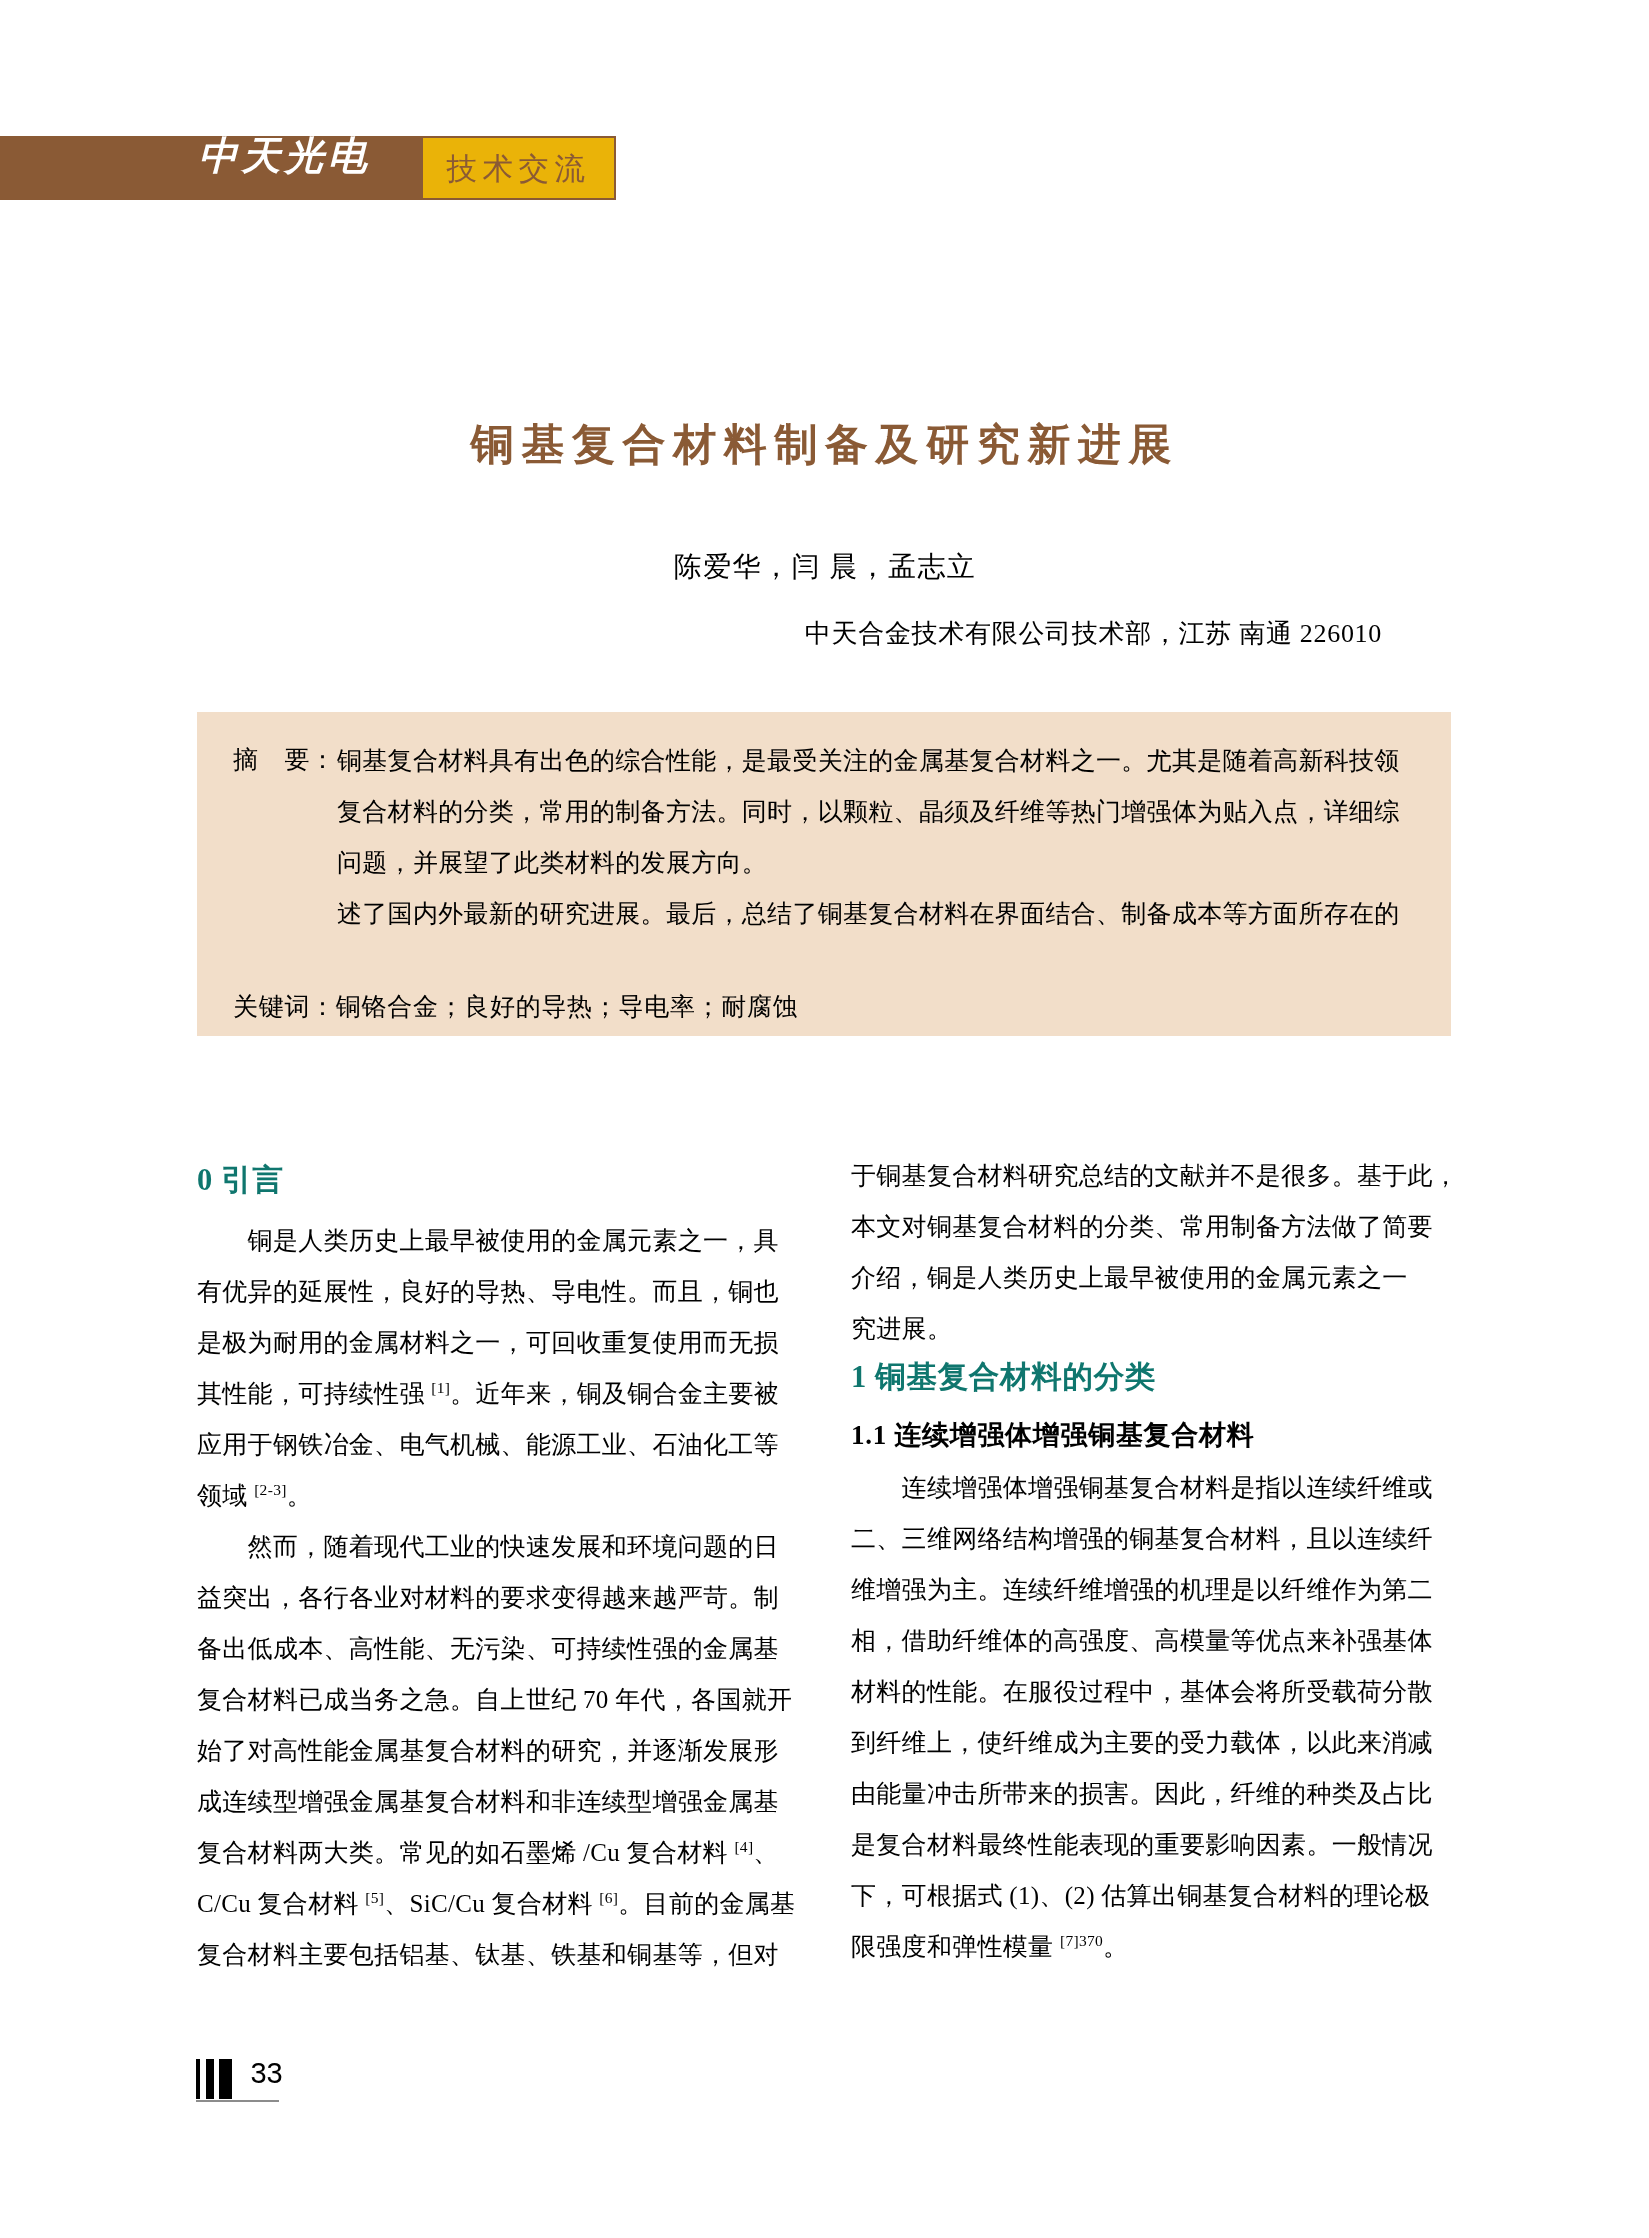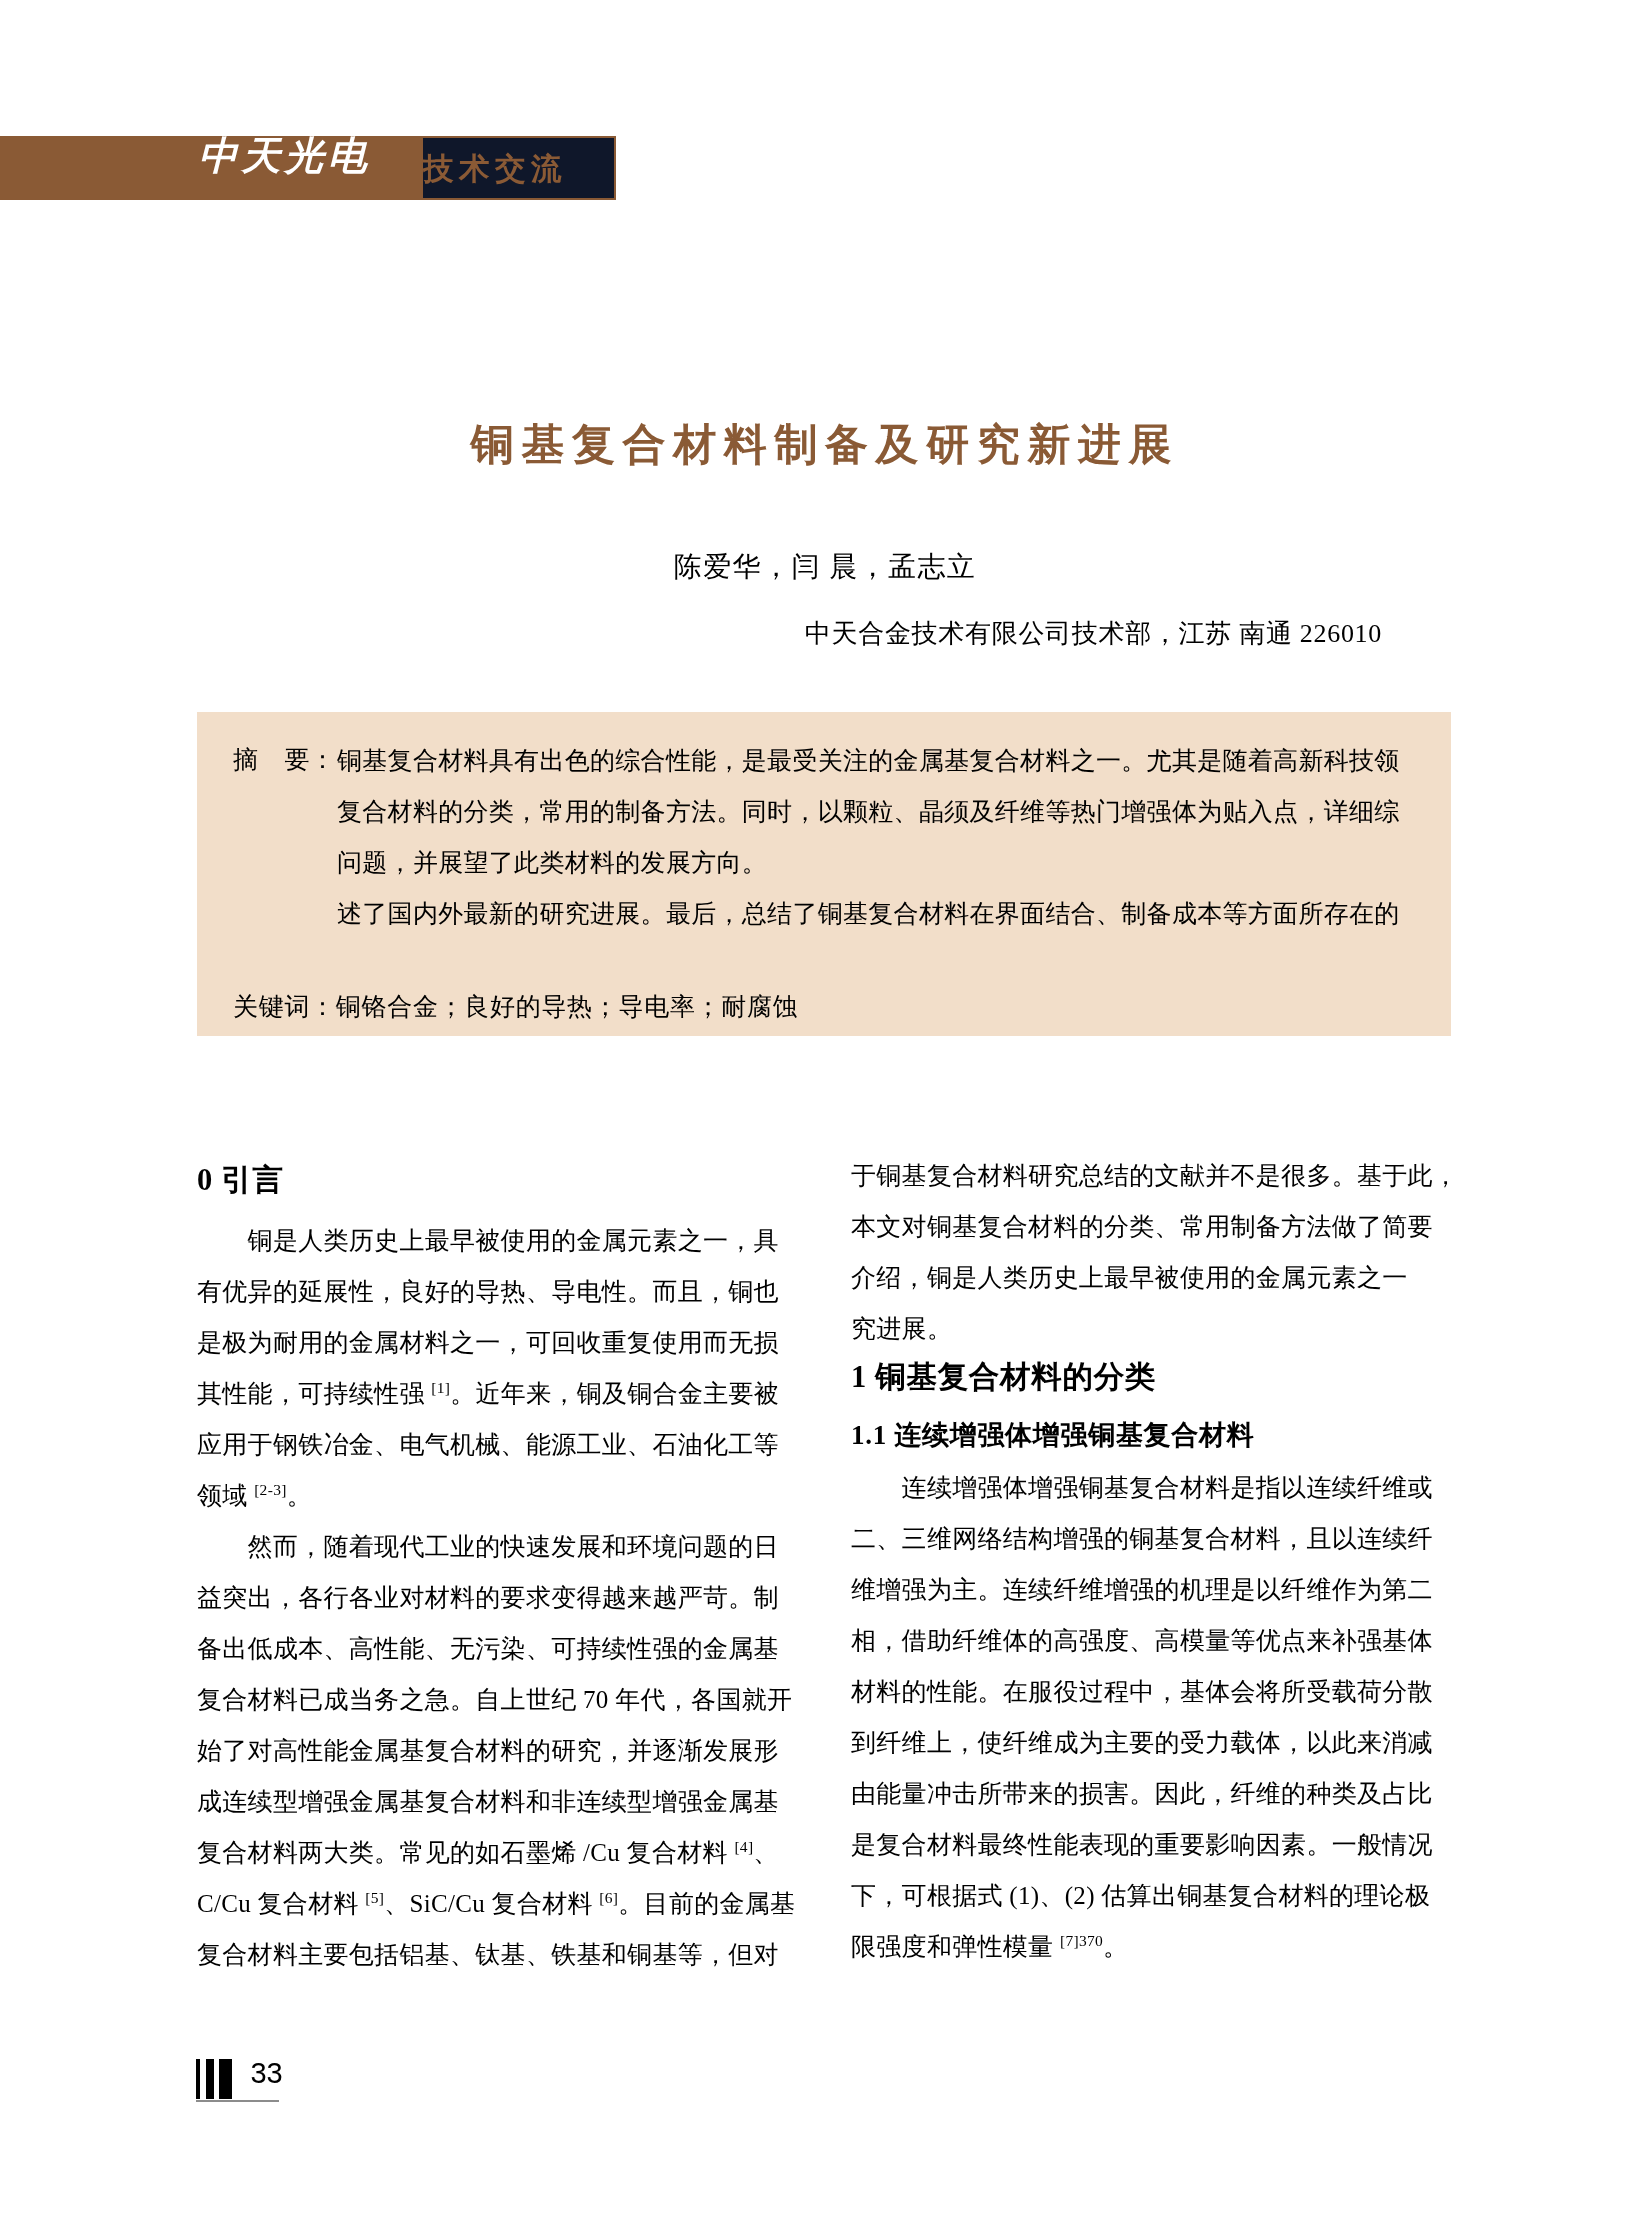--- a/index.html
+++ b/index.html
@@ -28,25 +28,25 @@
     font-size: 39px;
     font-weight: bold;
     font-style: italic;
     letter-spacing: 4.2px;
     line-height: 1;
   }
   .header-tab {
     position: absolute;
     left: 421px; top: 136px;
     width: 195px; height: 64px;
-    background: #0f172a;
+    background: #eab308;
     border: 2.8px solid #8a5a35;
     display: flex;
     align-items: center;
-    font-weight: bold;
+    justify-content: center;
   }
   .header-tab-label {
     color: #8a5a35;
     font-size: 30.5px;
     letter-spacing: 5.5px;
     font-family: "Liberation Sans", "DejaVu Sans", sans-serif;
     line-height: 1;
   }
   
   .article-title {
@@ -116,21 +116,21 @@
     line-height: 51px;
     letter-spacing: 0.3px;
     white-space: nowrap;
   }
   .body-lines sup {
     font-size: 0.62em;
     vertical-align: super;
     line-height: 0;
   }
   .sec-heading {
-    color: #000000;
+    color: #0f766e;
     font-size: 30.5px;
     font-weight: bold;
     letter-spacing: 0.7px;
     line-height: 1;
   }
   .sub-heading {
     color: #000000;
     font-size: 27px;
     font-weight: bold;
     letter-spacing: 0.7px;

